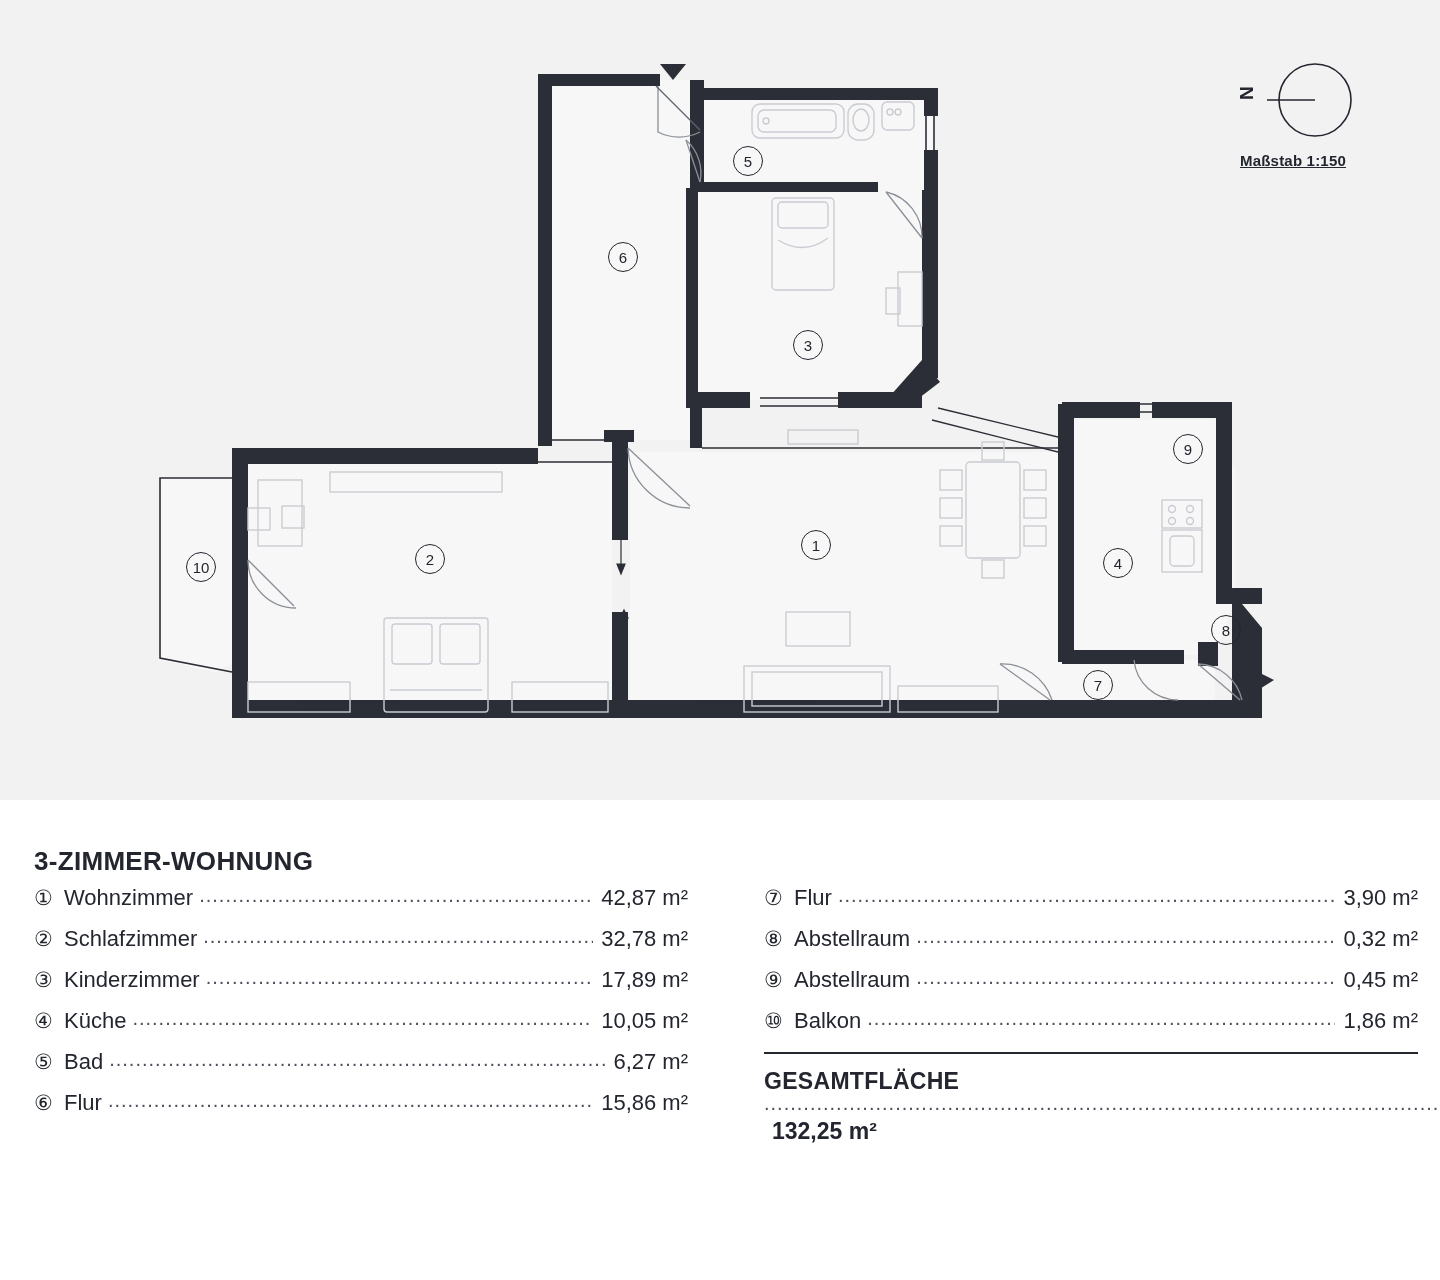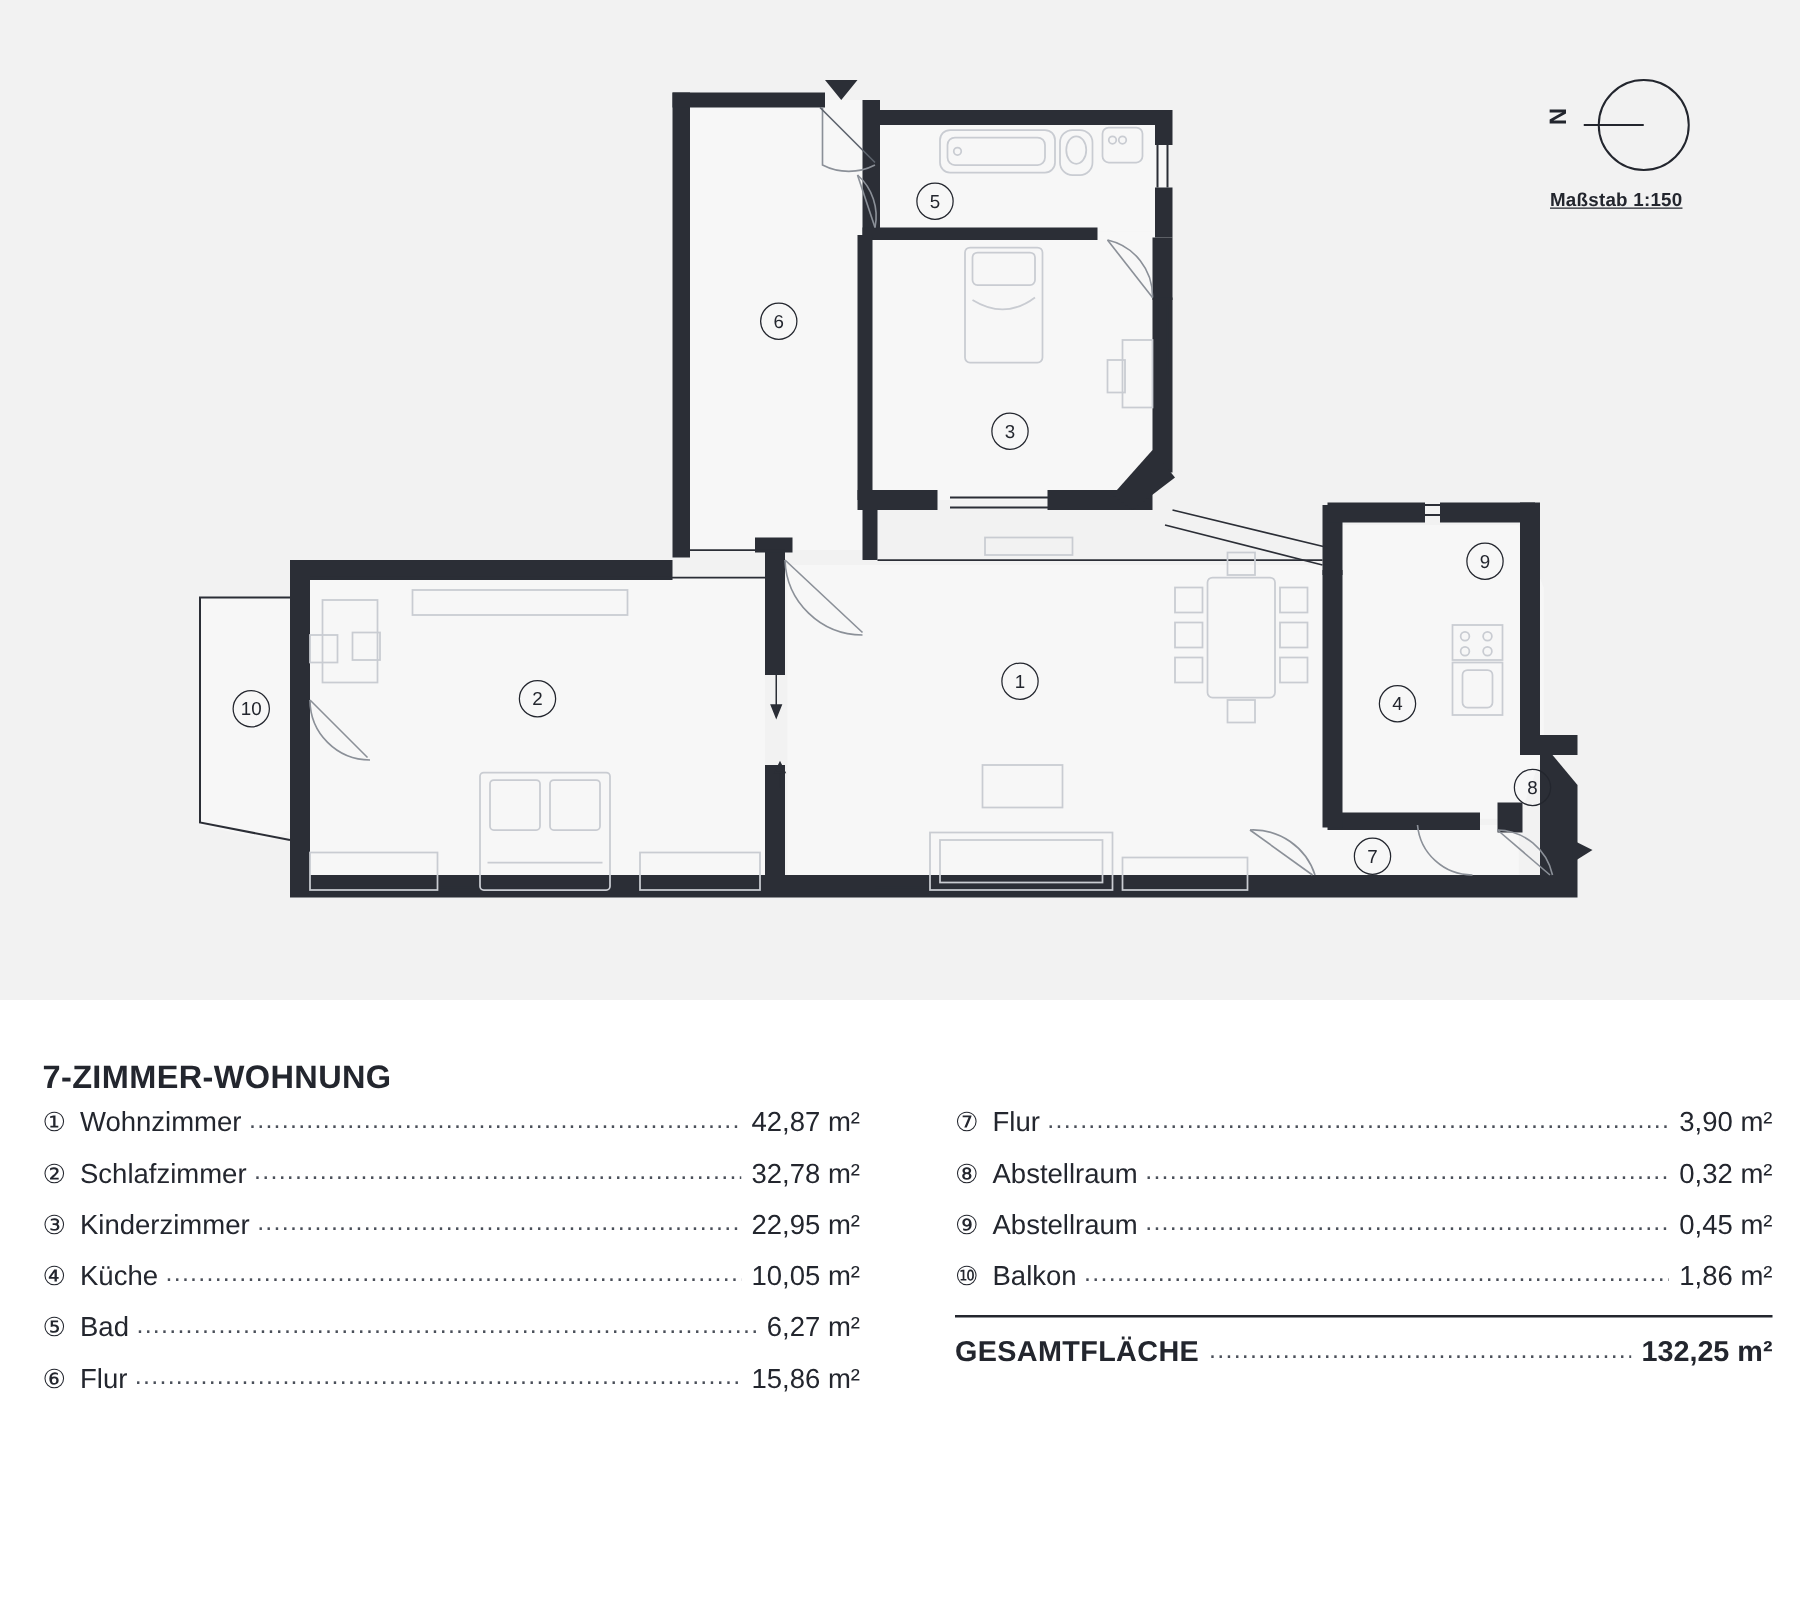--- a/index.html
+++ b/index.html
@@ -101,20 +101,21 @@
   #total-divider {
     border-top: 2px solid #23262e;
     margin: 18px 0 14px 0;
   }
   .total-row {
     display: flex;
     align-items: baseline;
     font-size: 23px;
     font-weight: bold;
     white-space: nowrap;
+    flex-direction: column;
   }
   .total-label { flex: 0 0 auto; padding-right: 8px; letter-spacing: .3px; }
   .total-dots {
     flex: 1 1 auto;
     overflow: hidden;
     white-space: nowrap;
     font-weight: normal;
     color: #4a4f59;
     font-size: 20px;
     letter-spacing: 1px;
@@ -364,21 +365,21 @@
       <svg id="compass-svg" width="140" height="80" viewBox="0 0 140 80">
         <circle cx="92" cy="38" r="36" fill="none" stroke="#23262e" stroke-width="1.6"></circle>
         <line x1="44" y1="38" x2="92" y2="38" stroke="#23262e" stroke-width="1.6"></line>
         <text x="24" y="44" font-family="'Liberation Sans',sans-serif" font-size="19" font-weight="bold" fill="#23262e" transform="rotate(-90 24 38)">N</text>
       </svg>
       <div id="scale-label">Maßstab 1:150</div>
     </div>
   </div>
 
   <div id="legend-area">
-    <h1 id="legend-title">7-ZIMMER-WOHNUNG</h1>
+    <h1 id="legend-title">3-ZIMMER-WOHNUNG</h1>
 
     <div class="legend-cols">
 
       <div class="legend-col">
 
         <div class="legend-row">
           <span class="legend-num">①</span>
           <span class="legend-name">Wohnzimmer</span>
           <span class="legend-dots">..............................................................................................................................</span>
           <span class="legend-area-val">42,87 m²</span>
@@ -388,21 +389,21 @@
           <span class="legend-num">②</span>
           <span class="legend-name">Schlafzimmer</span>
           <span class="legend-dots">..............................................................................................................................</span>
           <span class="legend-area-val">32,78 m²</span>
         </div>
 
         <div class="legend-row">
           <span class="legend-num">③</span>
           <span class="legend-name">Kinderzimmer</span>
           <span class="legend-dots">..............................................................................................................................</span>
-          <span class="legend-area-val">22,95 m²</span>
+          <span class="legend-area-val">17,89 m²</span>
         </div>
 
         <div class="legend-row">
           <span class="legend-num">④</span>
           <span class="legend-name">Küche</span>
           <span class="legend-dots">..............................................................................................................................</span>
           <span class="legend-area-val">10,05 m²</span>
         </div>
 
         <div class="legend-row">

